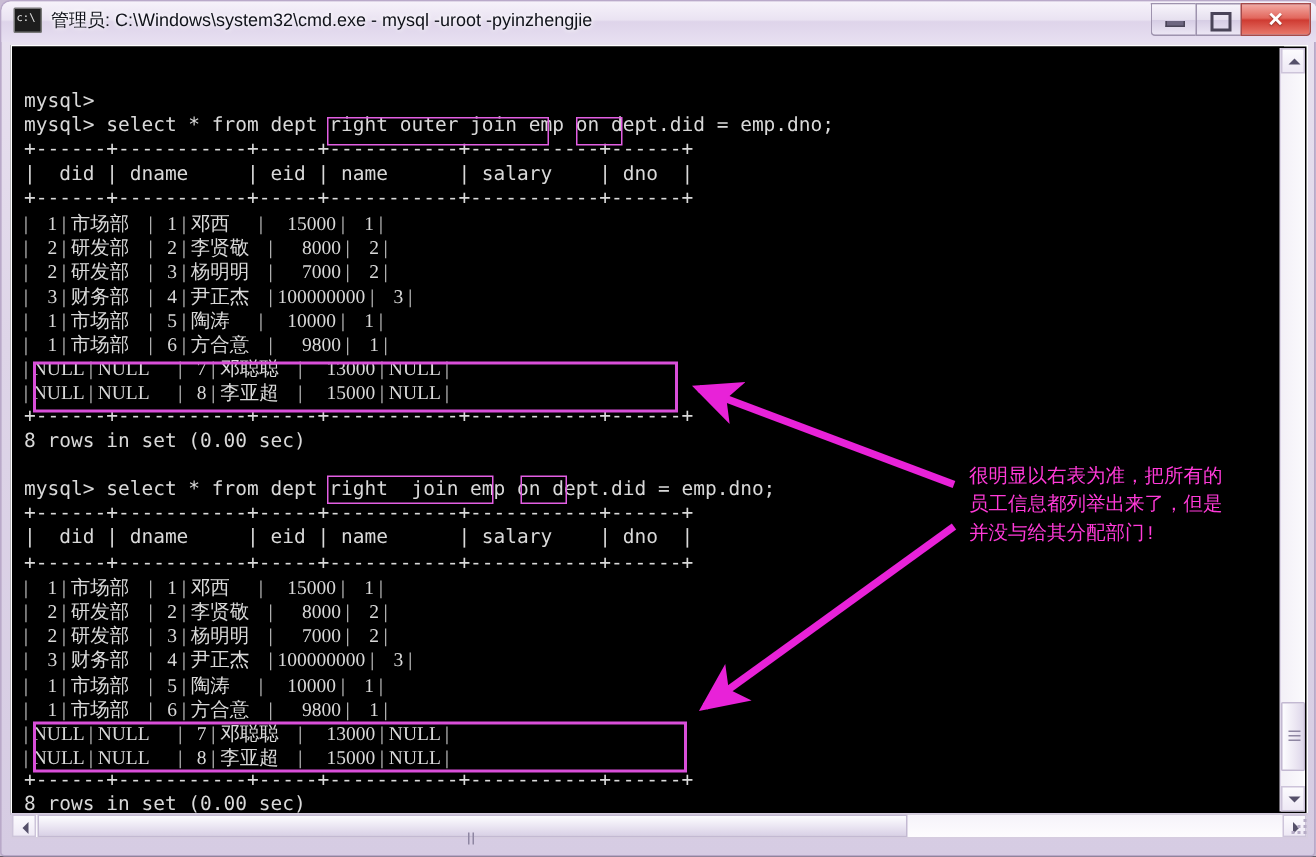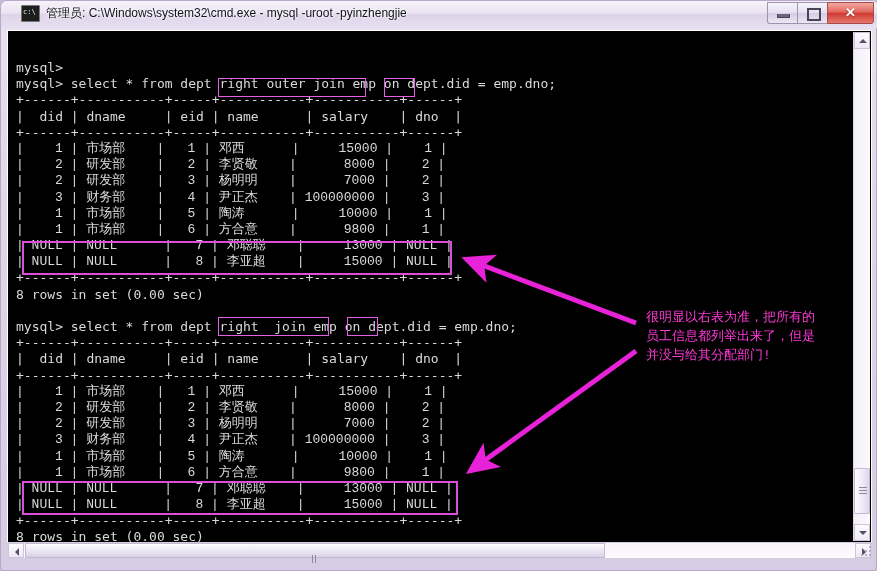--- a/index.html
+++ b/index.html
@@ -15,21 +15,21 @@
     border:1px solid #b9a9c9;
     border-radius:7px 7px 3px 3px;
   }
   
   .titlebar{
     position:absolute;left:0;top:0;width:877px;height:27px;
     border-radius:6px 6px 0 0;
     background:linear-gradient(to bottom,#f6f2fa 0%,#eae3f2 45%,#ded4ea 50%,#e7dff1 100%);
   }
   .title-left{
-    position:absolute;left:20px;top:4px;display:flex;align-items:center;gap:6px;
+    position:absolute;left:8px;top:4px;display:flex;align-items:center;gap:6px;
   }
   .cmd-icon{
     width:17px;height:15px;background:#1d1d1d;border:1px solid #777;
     border-radius:1px;position:relative;
   }
   .cmd-icon:after{
     content:"c:\\";position:absolute;left:1px;top:0px;color:#e8e8e8;
     font-size:7px;font-family:"DejaVu Sans Mono",monospace;line-height:13px;
   }
   .title-text{
@@ -71,21 +71,21 @@
     position:absolute;left:0;top:0;width:848px;height:511px;
     background:#000;overflow:hidden;
   }
   .term{
     position:absolute;left:8px;top:2px;width:840px;
     font-family:"DejaVu Sans Mono","Liberation Mono",monospace;
     font-size:13px;line-height:16.2px;
     color:#d9d9d9;white-space:pre;letter-spacing:0px;margin-top:27px;
   }
   .term .row{height:16.2px;}
-  .cn{font-family:Liberation Mono, monospace;}
+  .cn{font-family:Liberation Serif, serif;}
   
   .vscroll{
     position:absolute;right:1px;top:1px;width:16px;height:509px;
     background:linear-gradient(to right,#f3f0f7,#fbfafd);
     border-left:1px solid #ded6e8;
   }
   .vsb-btn{
     position:absolute;left:0;width:16px;height:17px;
     background:linear-gradient(to bottom,#fcfbfe,#eee9f5);
     border:1px solid #cdc4da;box-sizing:border-box;

